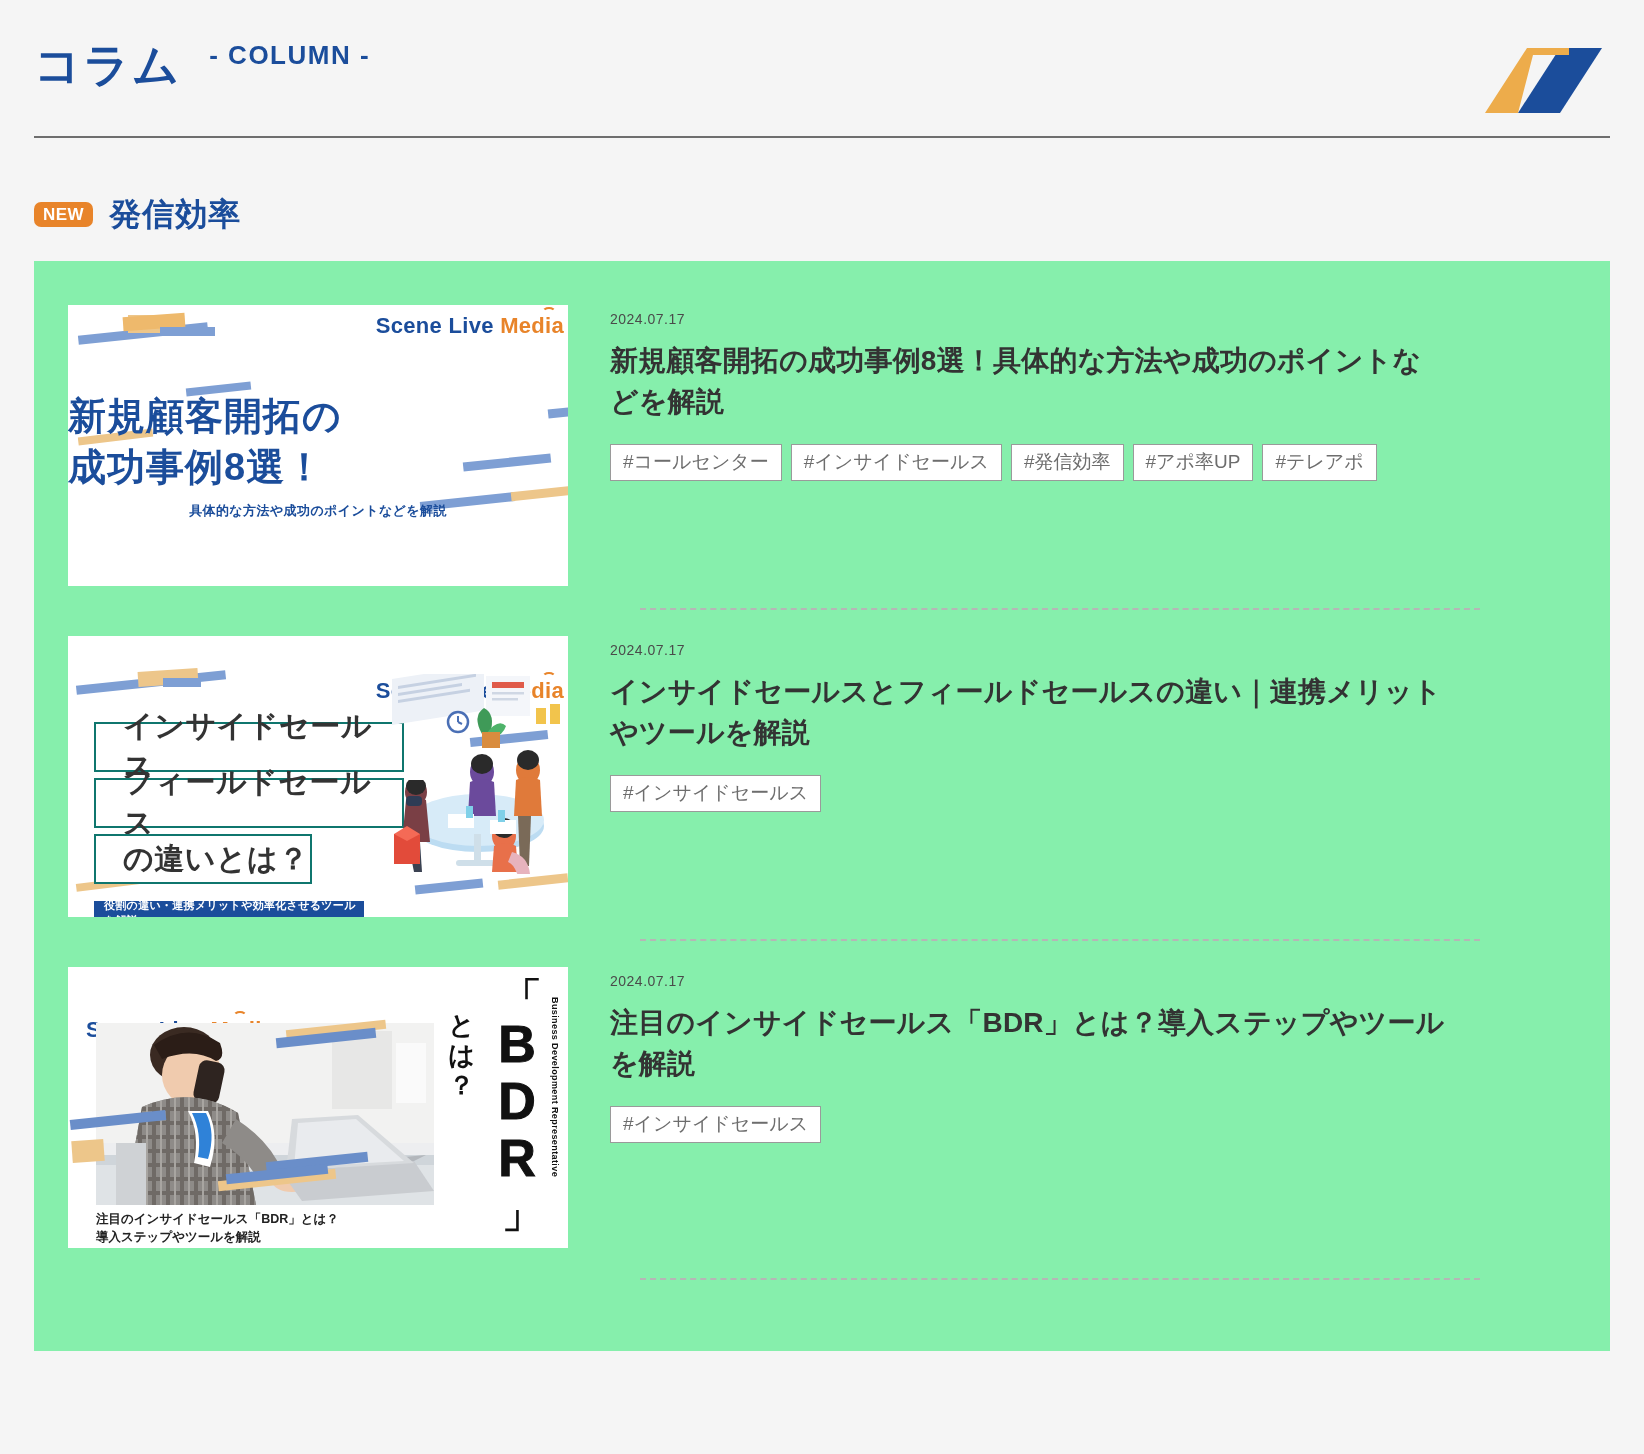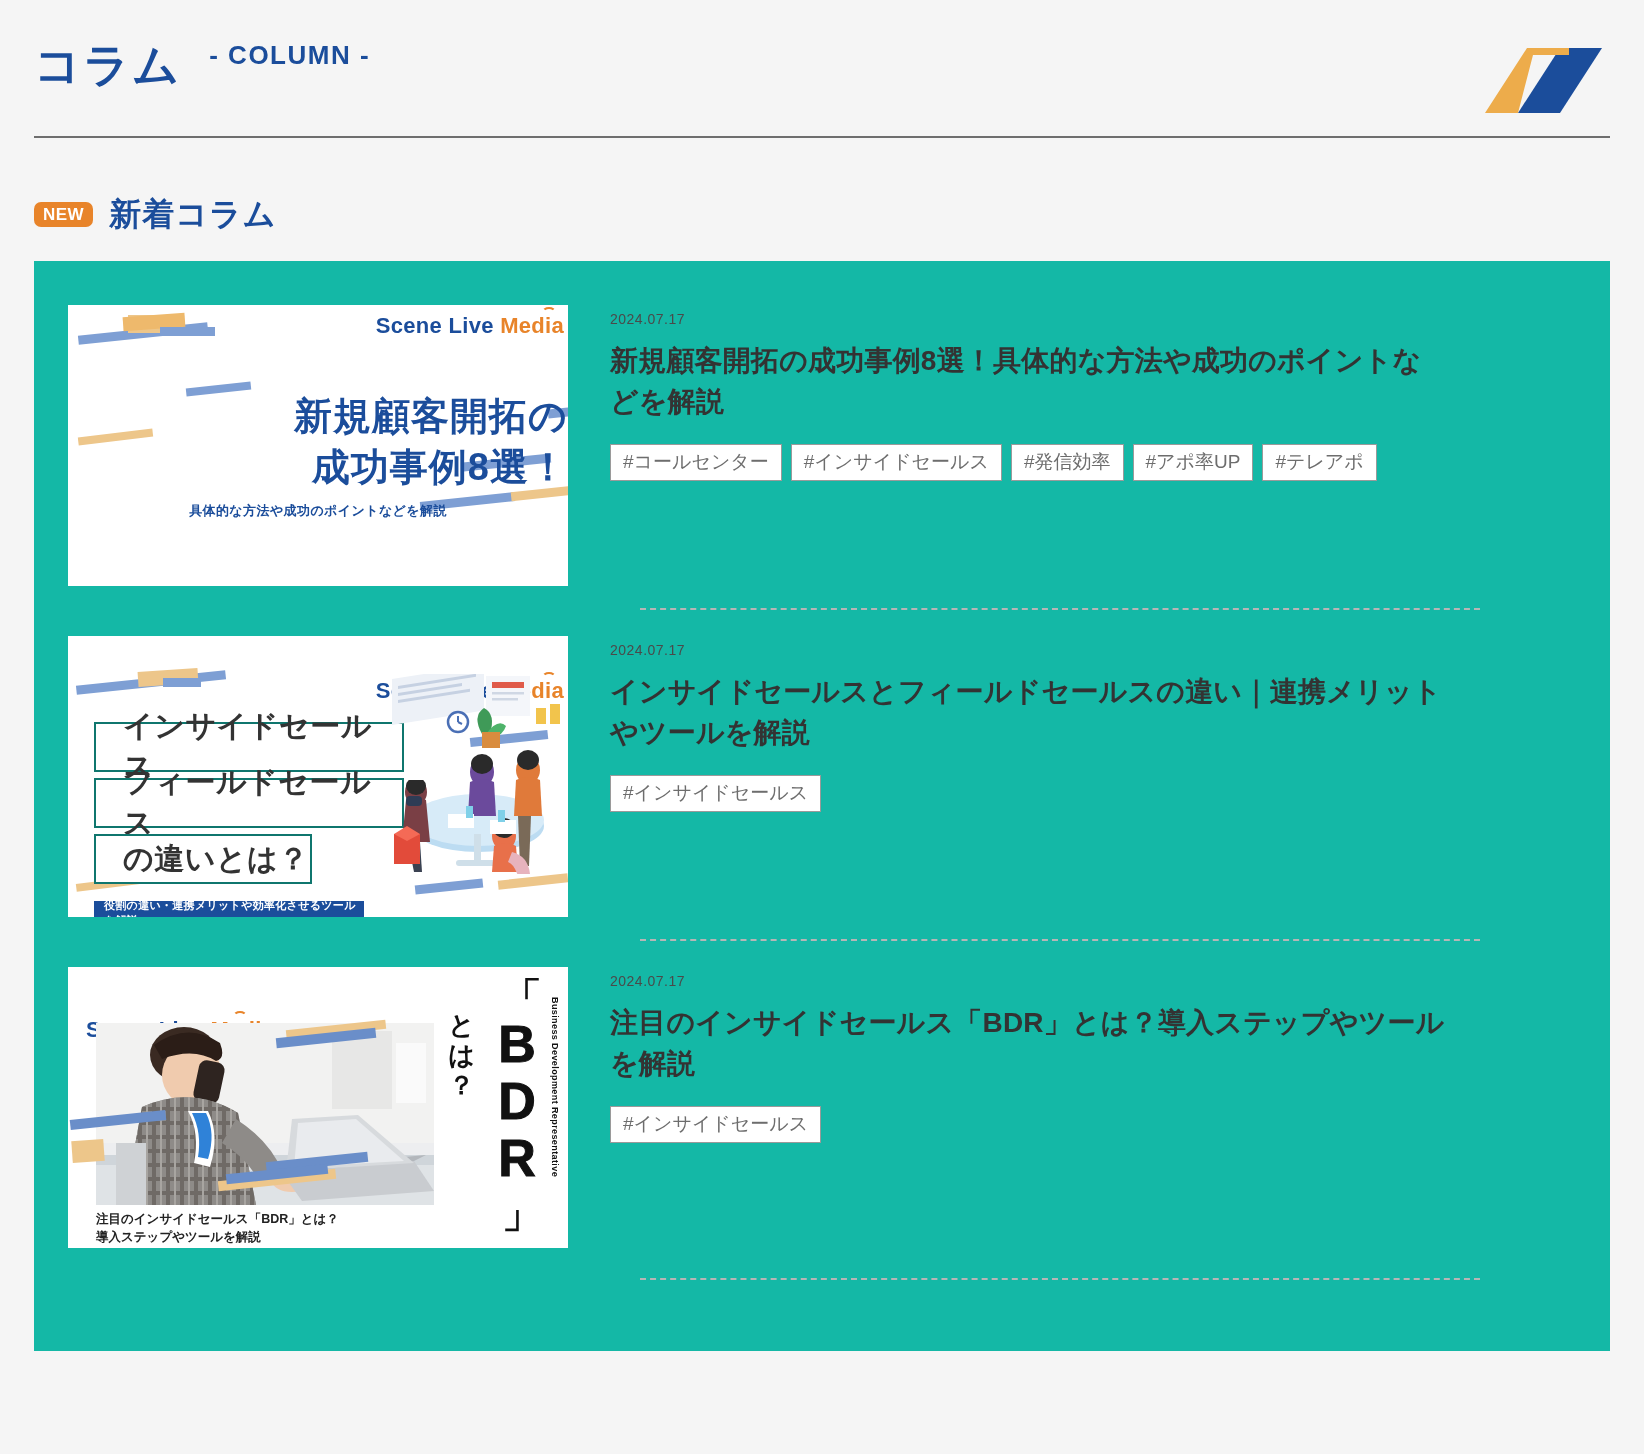--- a/index.html
+++ b/index.html
@@ -79,21 +79,21 @@
     font-size: 32px;
     font-weight: 700;
     color: #1b4d9b;
     letter-spacing: 1px;
     line-height: 1;
   }
 
   
   .card {
     margin: 31px 34px 0 34px;
-    background: #14b8a6;
+    background: #86efac;
     min-height: 1090px;
     padding: 44px 34px 10px 34px;
   }
   .article {
     display: flex;
     gap: 42px;
     align-items: flex-start;
     padding-bottom: 22px;
   }
   .article-sep {
@@ -140,21 +140,21 @@
 
   
   .sl-logo { position:absolute; font-weight:700; letter-spacing:0.3px; white-space:nowrap; }
   .sl-logo .s1 { color:#1b4d9b; }
   .sl-logo .s2 { color:#e8842a; }
   .wifi { position:absolute; border:2px solid #e8842a; border-bottom-color:transparent;
           border-left-color:transparent; border-right-color:transparent; border-radius:50%; }
 
   .bar { position: absolute; }
 
-  .t1-title { position:absolute; color:#1b4d9b; font-weight:700; text-align:right;
+  .t1-title { position:absolute; color:#1b4d9b; font-weight:700; text-align:left;
               width:100%; line-height:1.22; letter-spacing:1px; }
   .t1-sub { position:absolute; color:#1b4d9b; font-weight:700; text-align:center; width:100%;
             font-size:13px; letter-spacing:0.4px; }
 
   
   .t2-box {
     position:absolute; border:2px solid #0f766e; background:#ffffff;
     color:#333; font-weight:700; display:flex; align-items:center;
     padding-left:27px; letter-spacing:0.5px;
   }
@@ -199,21 +199,21 @@
   </div>
   <svg class="header-logo" viewBox="0 0 210 105">
     <polygon points="118,93 160,28 202,28 160,93" fill="#1b4d9b"></polygon>
     <polygon points="85,93 127,28 169,28 169,35 133,35 118,93" fill="#edac4b"></polygon>
   </svg>
   <div class="header-rule"></div>
 </div>
 
 <div class="section-head">
   <span class="new-badge">NEW</span>
-  <span class="section-title">新着コラム</span>
+  <span class="section-title">発信効率</span>
 </div>
 
 <div class="card">
 
   <div class="article">
     <div class="thumb">
       <div class="bar" style="left:10px;top:24px;width:130px;height:9px;background:#7e9fd4;transform:rotate(-6deg);"></div>
       <div class="bar" style="left:60px;top:10px;width:55px;height:18px;background:#edc68a;"></div>
       <div class="bar" style="left:55px;top:10px;width:62px;height:14px;background:#eeb96c;transform:rotate(-4deg);"></div>
       <div class="bar" style="left:92px;top:22px;width:55px;height:9px;background:#7e9fd4;"></div>

